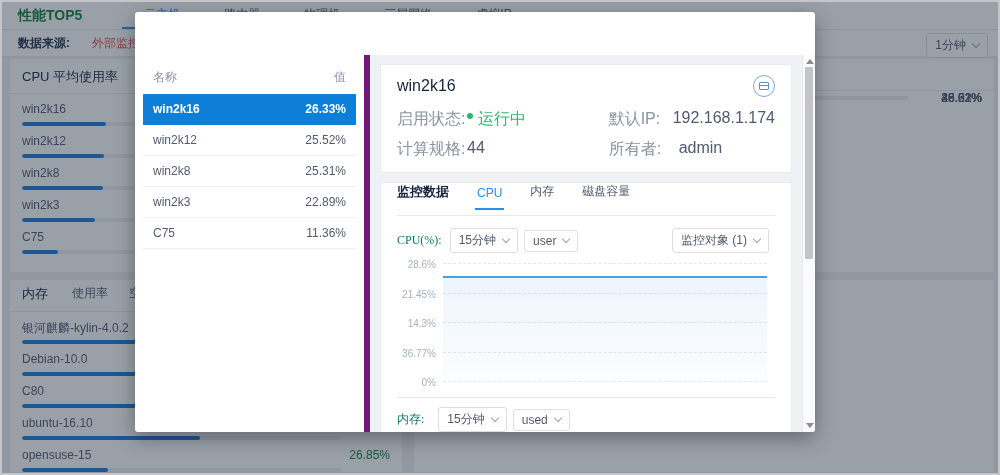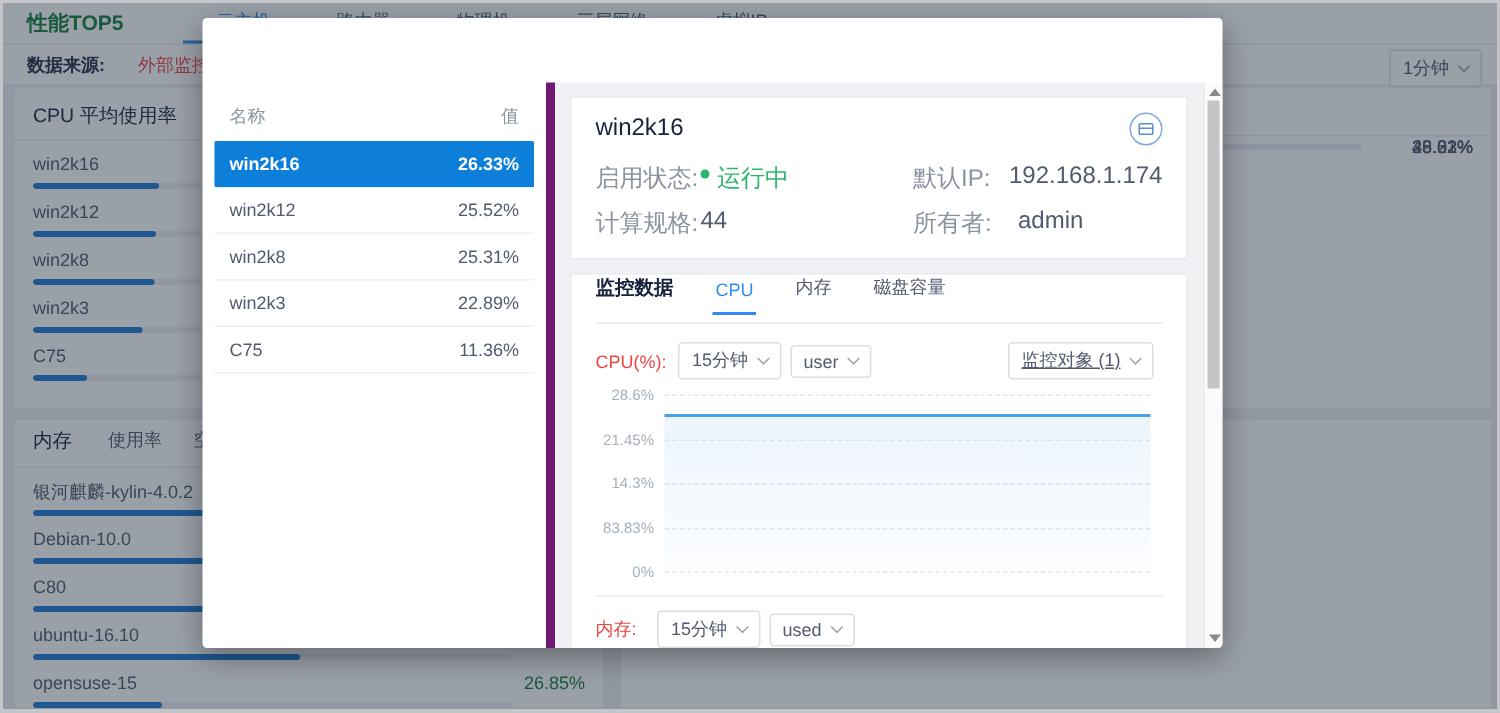--- a/index.html
+++ b/index.html
@@ -74,23 +74,23 @@
   .field.status .dot { display:inline-block; width:6px; height:6px; border-radius:50%; background:#2db76e; margin-right:5px; margin-top:4px; }
   .field.status .fvalue { color:#2db76e; }
 
   .card-mon { margin-top:9px; padding:0 16px 4px; }
   .mon-tabs { display:flex; align-items:flex-start; height:33px; border-bottom:1px solid #e8eaec; }
   .mon-label { font-size:13px; font-weight:bold; color:#17233d; padding-bottom:9px; margin-right:26px; }
   .mon-tab { font-size:12px; color:#515a6e; margin-right:24px; padding:0 2px 8px; border-bottom:2px solid transparent; cursor:pointer; }
   .mon-tab.active { color:#2d8cf0; border-bottom-color:#2d8cf0; }
 
   .ctrl-row { display:flex; align-items:center; margin-top:12px; font-size:12px; color:#515a6e; }
-  .ctrl-label { margin-right:8px; color:#ef4444; }
+  .ctrl-label { margin-right:8px; color:#0f766e;font-family:Liberation Serif, serif; }
   .ctrl-row .select { margin-right:6px; }
-  .ctrl-right { margin-left:auto;text-decoration:underline; }
+  .ctrl-right { margin-left:auto; }
 
   .chart { position:relative; margin:10px 0 0 46px; height:118px; }
   .gridline { position:absolute; left:0; right:8px; border-top:1px dashed #e2e7ee; }
   .ylab { position:absolute; right:100%; margin-right:7px; transform:translateY(-50%); font-size:10px; color:#a6b0bc; white-space:nowrap; }
   .chart-fill { position:absolute; left:0; right:8px; bottom:0; background:linear-gradient(to bottom, rgba(69,154,232,0.10), rgba(69,154,232,0.02)); }
   .chart-line { position:absolute; left:0; right:8px; height:2px; background:#45a0e8; }
   .xlabels { display:flex; justify-content:space-between; margin:6px 20px 0 46px; width: calc(100% - 110px);}
   .xlab { font-size:10px; color:#a6b0bc; }
 
   .mon-divider { border-top:1px solid #e8eaec; margin-top:10px; }
@@ -383,21 +383,21 @@
                   <div class="gridline" style="top: 0%;">
                     <span class="ylab">28.6%</span>
                   </div>
                   <div class="gridline" style="top: 25%;">
                     <span class="ylab">21.45%</span>
                   </div>
                   <div class="gridline" style="top: 50%;">
                     <span class="ylab">14.3%</span>
                   </div>
                   <div class="gridline" style="top: 75%;">
-                    <span class="ylab">83.83%</span>
+                    <span class="ylab">36.77%</span>
                   </div>
                   <div class="gridline" style="top: 100%;">
                     <span class="ylab">0%</span>
                   </div>
                 </div>
               <div class="chart-fill" id="chart-fill" style="top: 11.1888%;"></div>
               <div class="chart-line" id="chart-line" style="top: 11.1888%;"></div>
             </div>
             <div class="xlabels">
                 <span class="xlab"></span>

